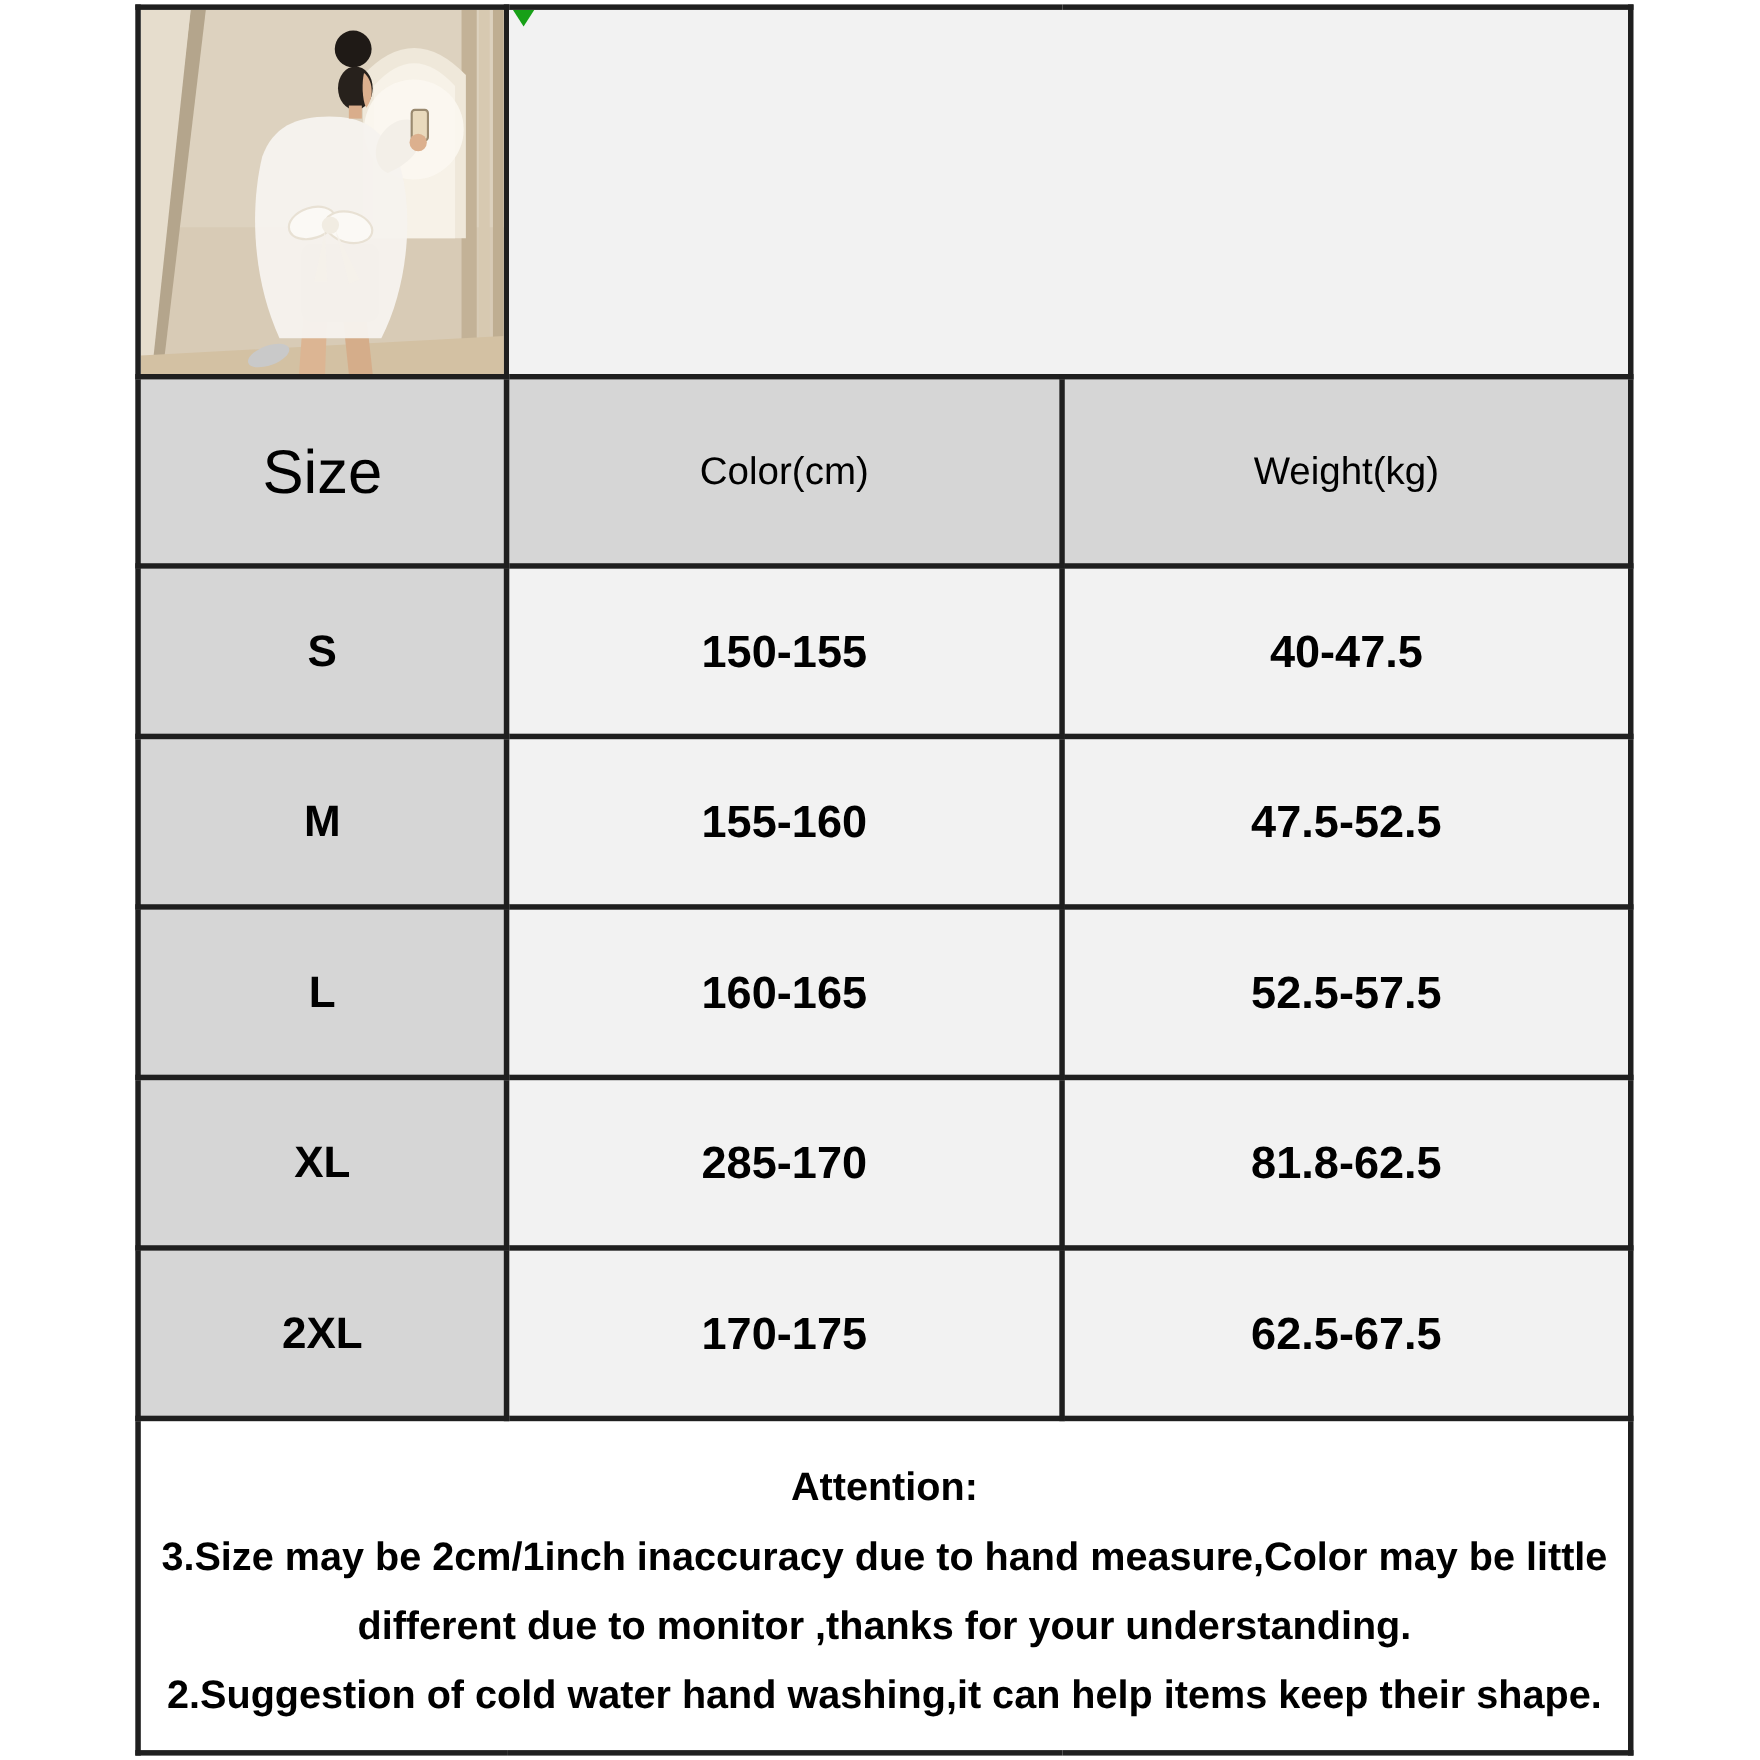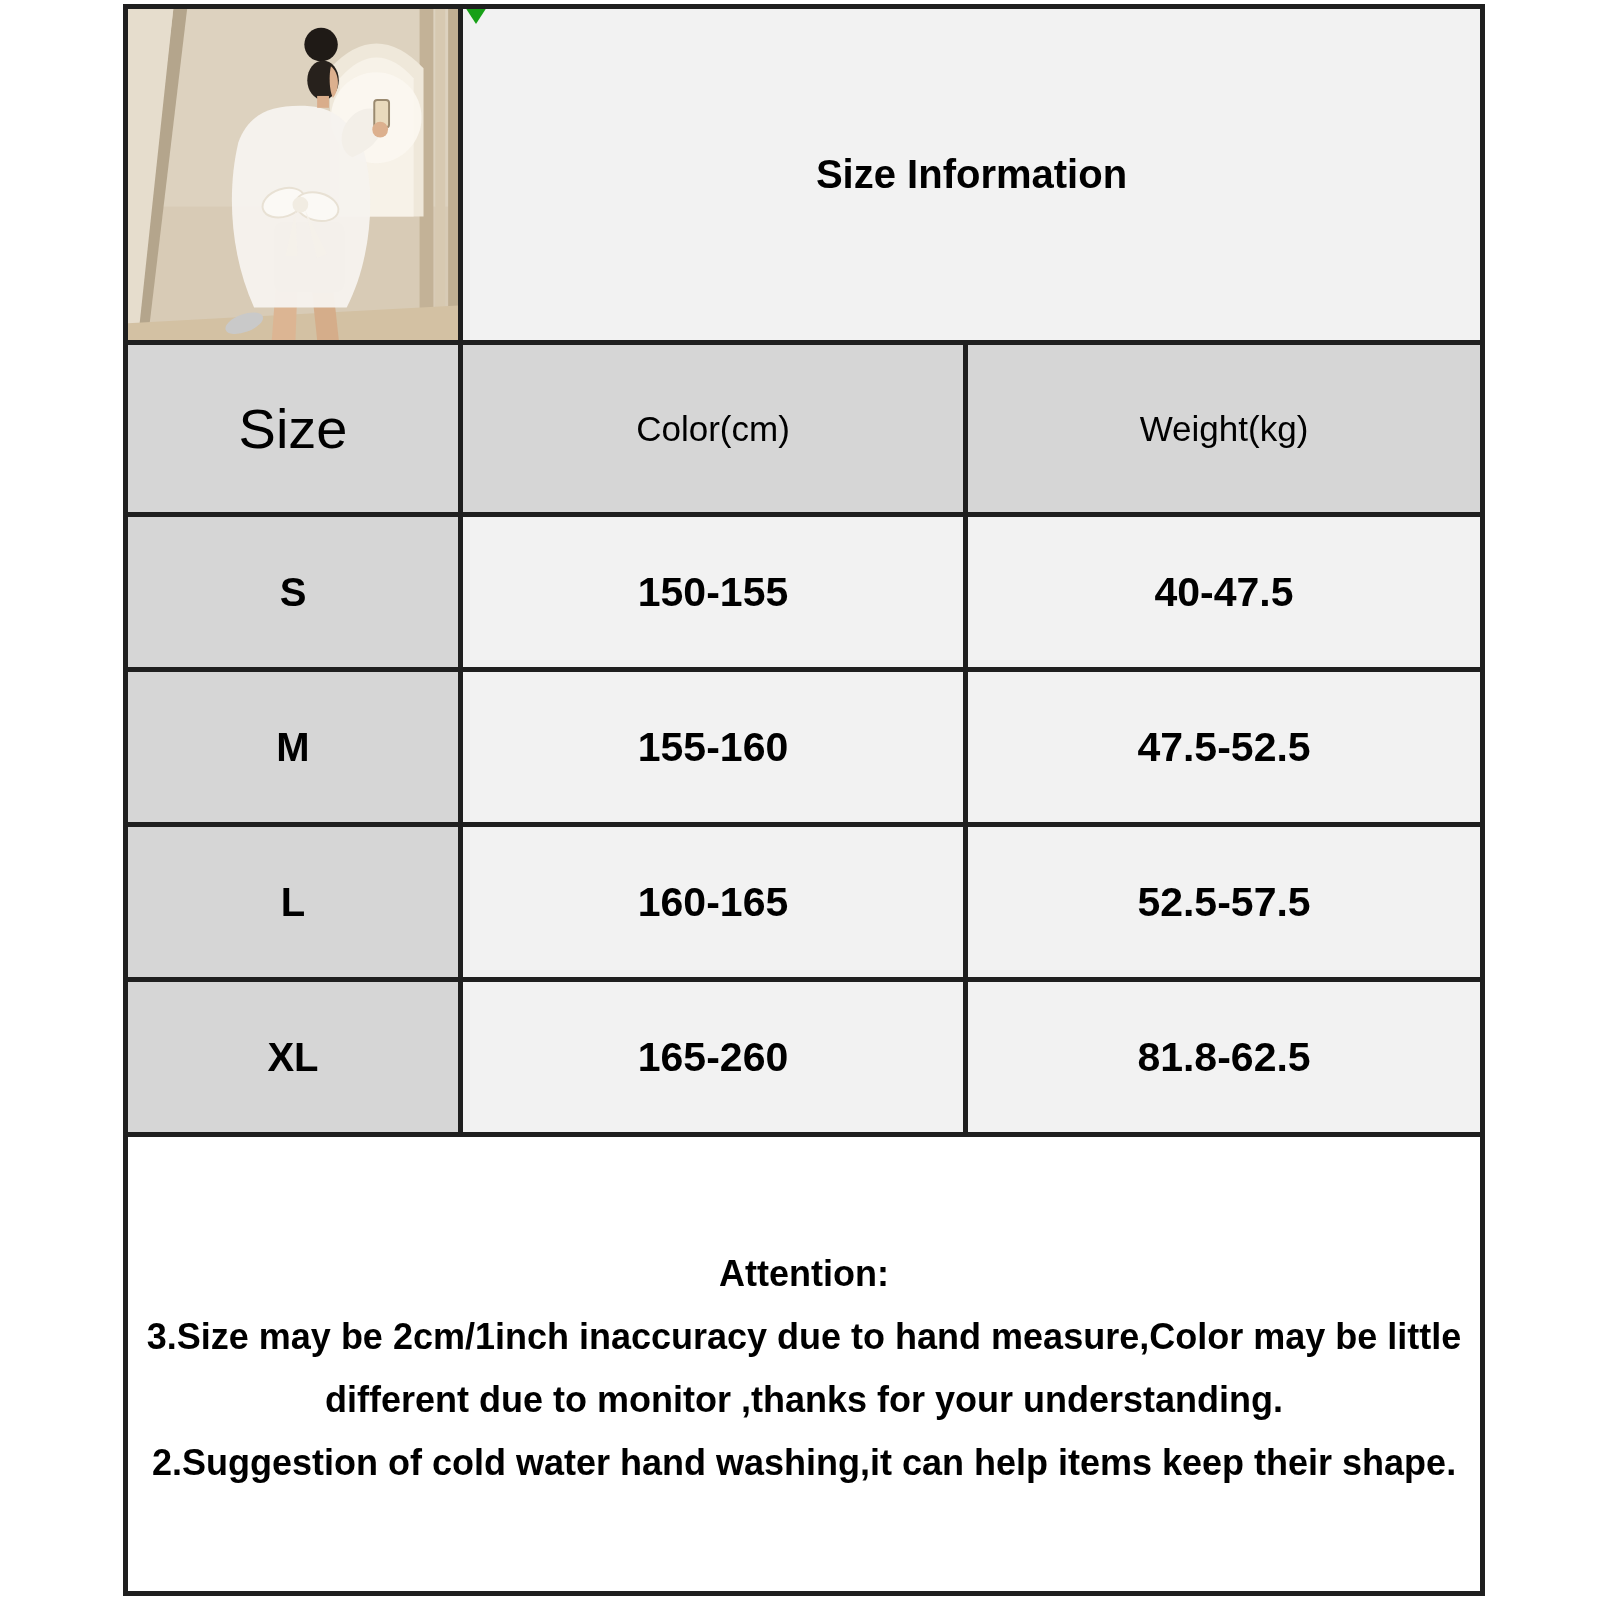--- a/index.html
+++ b/index.html
@@ -106,21 +106,20 @@
 
             <rect x="250" y="92" width="15" height="28" rx="3" fill="#e9dabd" stroke="#9a8a70" stroke-width="2"></rect>
             <circle cx="256" cy="122" r="8" fill="#dcb08e"></circle>
 
             <ellipse cx="118" cy="318" rx="20" ry="9" fill="#c9c9c9" transform="rotate(-20 118 318)"></ellipse>
           </svg>
         </div>
       </td>
       <td class="title-cell" colspan="2">
         <span class="corner-flag"></span>
-        <span>Size Information</span>
       </td>
     </tr>
     <tr style="height:172px">
       <td class="col-header size-head">Size</td>
       <td class="col-header">Color(cm)</td>
       <td class="col-header">Weight(kg)</td>
     </tr>
     <tr style="height:155px">
       <td class="size-cell">S</td>
       <td class="value-cell">150-155</td>
@@ -131,22 +130,27 @@
       <td class="value-cell">155-160</td>
       <td class="value-cell">47.5-52.5</td>
     </tr>
     <tr style="height:155px">
       <td class="size-cell">L</td>
       <td class="value-cell">160-165</td>
       <td class="value-cell">52.5-57.5</td>
     </tr>
     <tr style="height:155px">
       <td class="size-cell">XL</td>
-      <td class="value-cell">165-260</td>
+      <td class="value-cell">285-170</td>
       <td class="value-cell">81.8-62.5</td>
+    </tr>
+    <tr style="height:155px">
+      <td class="size-cell">2XL</td>
+      <td class="value-cell">170-175</td>
+      <td class="value-cell">62.5-67.5</td>
     </tr>
     <tr>
       <td class="attention-cell" colspan="3">
         <div class="att-text">Attention:</div>
         <div class="att-text">3.Size may be 2cm/1inch inaccuracy due to hand measure,Color may be little different due to monitor ,thanks for your understanding.</div>
         <div class="att-text">2.Suggestion of cold water hand washing,it can help items keep their shape.</div>
       </td>
     </tr>
   </tbody>
     </table>

